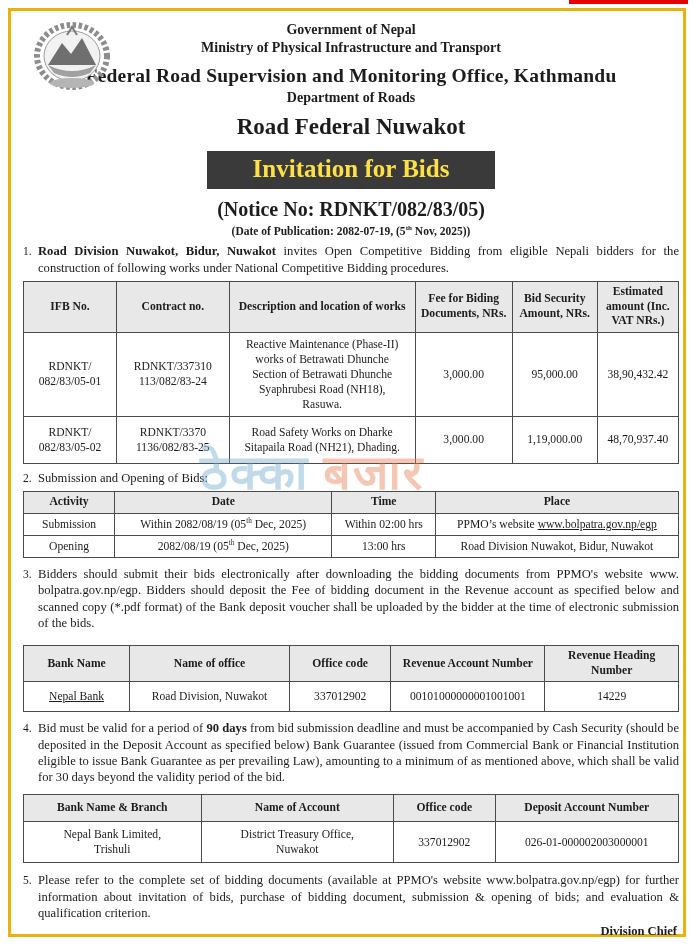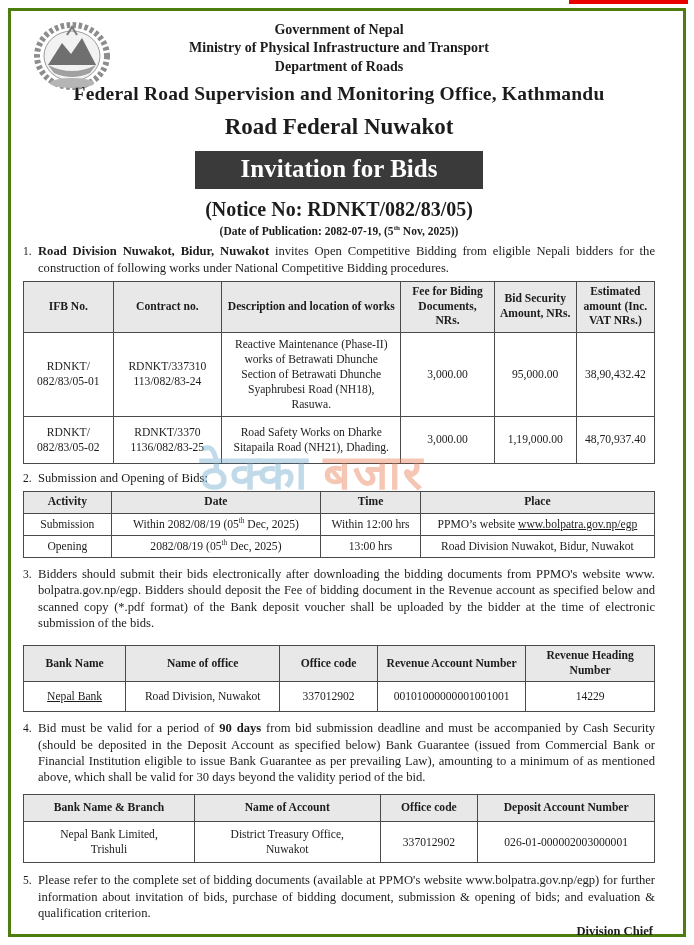--- a/index.html
+++ b/index.html
@@ -7,35 +7,35 @@
     position:relative;
     width:694px;height:945px;
     background:#fff;
     font-family:"Liberation Serif","DejaVu Serif",serif;
     color:#1c1c1c;
     overflow:hidden;
   }
   .red-bar{position:absolute;top:0;left:569px;width:119px;height:4px;background:#e80000;}
   .frame{
     position:absolute;top:8px;left:8px;right:8px;bottom:8px;
-    border:3px solid #4d7c0f;
-    padding:8px 28px 6px 12px;
+    border:3px solid #eab308;
+    padding:8px 4px 6px 12px;
     box-sizing:border-box;
   }
   .emblem{position:absolute;top:10px;left:20px;width:82px;height:74px;}
   .hdr{text-align:center;font-weight:bold;line-height:1.32;}
   .hdr-gov{font-size:14px;margin-top:2px;}
   .hdr-min{font-size:14px;}
   .hdr-dep{font-size:14px;}
   .hdr-office{font-size:19.5px;margin-top:5px;letter-spacing:.2px;}
   .hdr-div{font-size:23px;margin-top:5px;}
   .hdr-addr{font-size:15px;margin-top:2px;}
   .banner-wrap{text-align:center;margin-top:8px;}
   .banner{
-    display:inline-block;background:#3a3a3a;color:#ffffff;
+    display:inline-block;background:#3a3a3a;color:#fde047;
     font-weight:bold;font-size:25px;
     padding:4px 46px 6px 46px;
   }
   .notice{text-align:center;font-weight:bold;font-size:20px;margin-top:9px;}
   .pubdate{text-align:center;font-weight:bold;font-size:11.5px;margin-top:3px;}
   sup{font-size:.62em;text-align:center;}
   .item{display:flex;margin-top:6px;font-size:12.6px;line-height:1.3;}
   .item .num{flex:none;width:15px;font-size:11.5px;padding-top:1px;}
   .item .body{flex:1;text-align:justify;}
   .b{font-weight:bold;}
@@ -79,22 +79,22 @@
       <ellipse cx="41" cy="35" rx="35" ry="31" fill="none" stroke="#8d8d8d" stroke-width="6" stroke-dasharray="3.5 2.5"></ellipse>
       <ellipse cx="41" cy="35" rx="28" ry="25" fill="#f2f2f2" stroke="#9a9a9a" stroke-width="1"></ellipse>
       <path d="M17,44 L31,22 L40,33 L51,17 L65,44 Z" fill="#6f6f6f"></path>
       <path d="M17,44 Q41,56 65,44 L59,52 Q41,60 23,52 Z" fill="#a0a0a0"></path>
       <path d="M36,14 L41,6 L46,14" fill="none" stroke="#7a7a7a" stroke-width="2"></path>
       <ellipse cx="41" cy="62" rx="22" ry="5" fill="#b5b5b5"></ellipse>
     </svg>
 
     <div class="hdr hdr-gov">Government of Nepal</div>
     <div class="hdr hdr-min">Ministry of Physical Infrastructure and Transport</div>
+    <div class="hdr hdr-office">Federal Road Supervision and Monitoring Office, Kathmandu</div>
     <div class="hdr hdr-dep">Department of Roads</div>
-    <div class="hdr hdr-office">Federal Road Supervision and Monitoring Office, Kathmandu</div>
     <div class="hdr hdr-div">Road Federal Nuwakot</div>
 
     <div class="banner-wrap">
       <span class="banner">Invitation for Bids</span>
     </div>
 
     <div class="notice">(Notice No: RDNKT/082/83/05)</div>
     <div class="pubdate"><span>(Date of Publication: 2082-07-19, (5</span><sup>th</sup><span> Nov, 2025))</span></div>
 
     <div class="item" style="margin-top:7px;">
@@ -158,21 +158,21 @@
       <tbody>
           <tr>
         <th>Activity</th>
         <th>Date</th>
         <th>Time</th>
         <th>Place</th>
       </tr>
       <tr>
         <td>Submission</td>
         <td><span>Within 2082/08/19 (05</span><sup>th</sup><span> Dec, 2025)</span></td>
-        <td>Within 12:00 hrs</td>
+        <td>Within 02:00 hrs</td>
         <td><span>PPMO’s website </span><span class="u">www.bolpatra.gov.np/egp</span></td>
       </tr>
       <tr>
         <td>Opening</td>
         <td><span>2082/08/19 (05</span><sup>th</sup><span> Dec, 2025)</span></td>
         <td>13:00 hrs</td>
         <td><span>Road Division Nuwakot, Bidur, Nuwakot</span></td>
       </tr>
     </tbody>
       </table>

